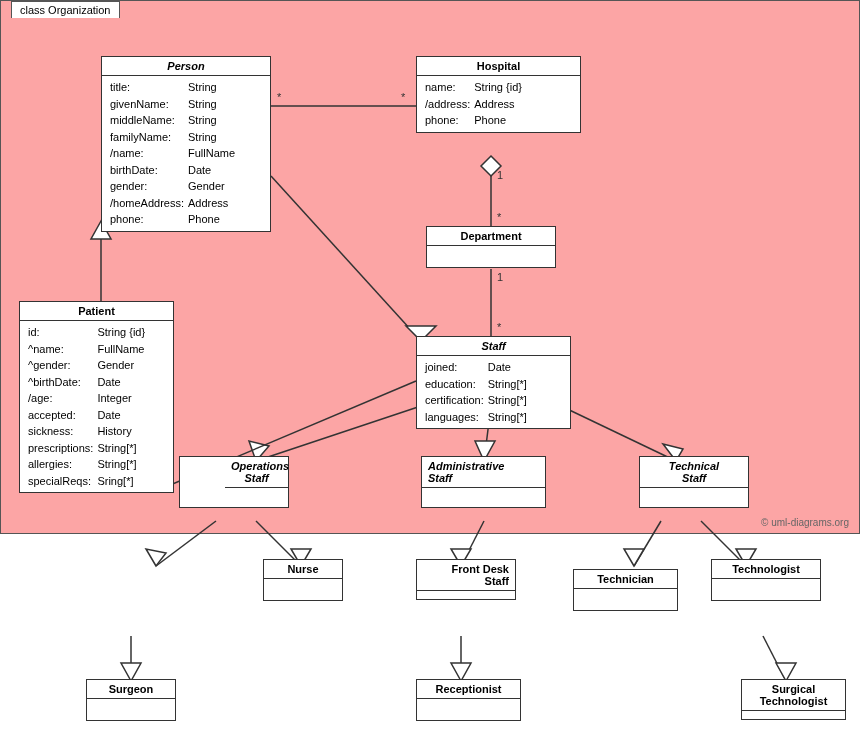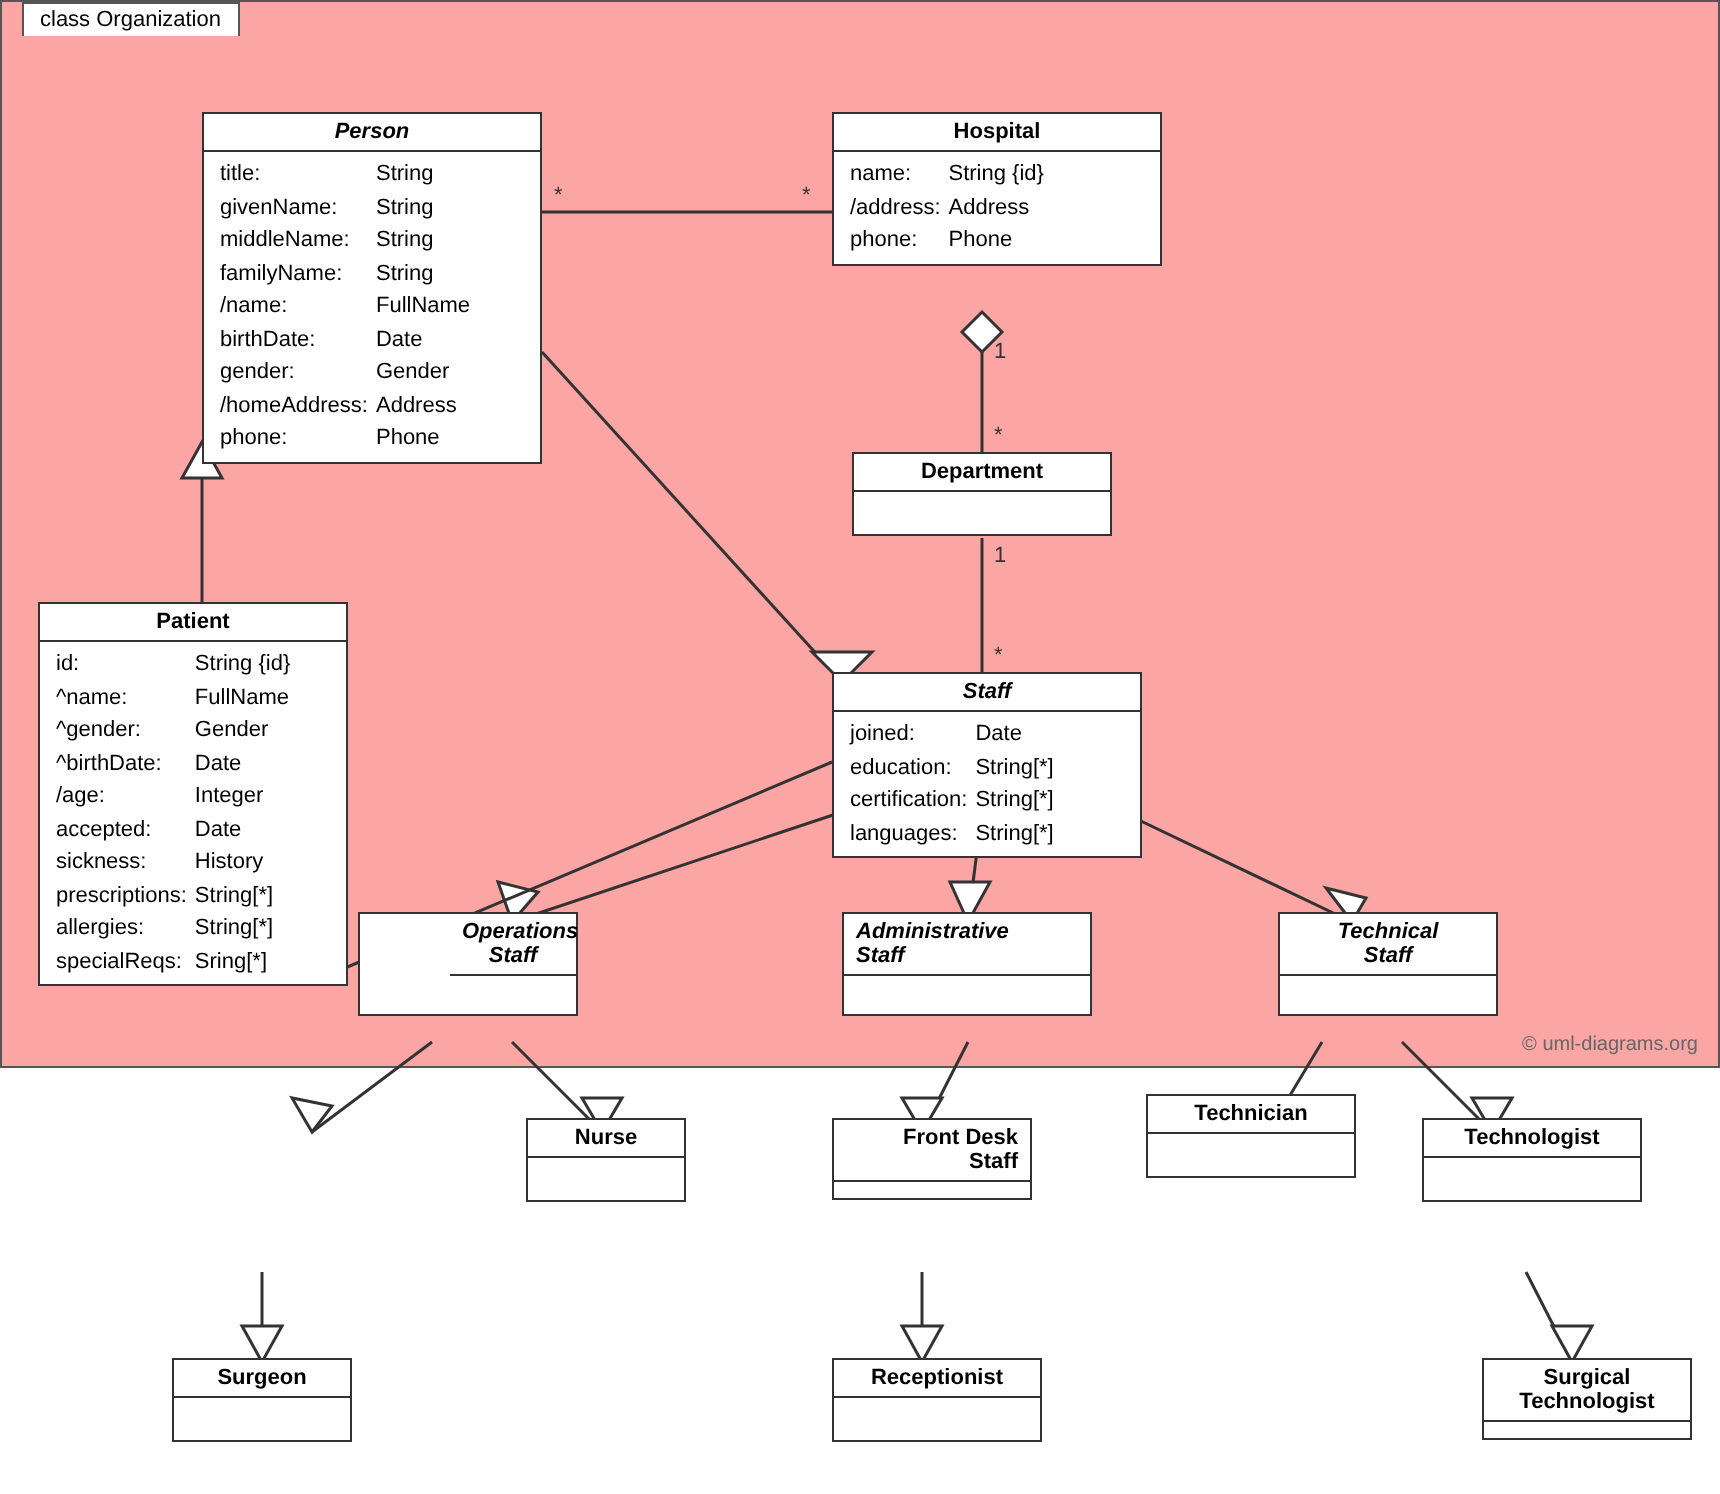--- a/index.html
+++ b/index.html
@@ -305,21 +305,21 @@
   <div class="uml-box" style="left:262px; top:558px; width:80px; min-height:42px;">
     <div class="uml-box-title">Nurse</div>
     <div class="uml-box-body" style="min-height:20px;"></div>
   </div>
 
   <div class="uml-box" style="left:415px; top:558px; width:100px; text-align:center;">
     <div class="uml-box-title" style="text-align:right;">Front Desk<br>Staff</div>
     <div class="uml-box-body" style="min-height:8px;"></div>
   </div>
 
-  <div class="uml-box" style="left:572px; top:546px; width:105px; min-height:42px;">
+  <div class="uml-box" style="left:572px; top:568px; width:105px; min-height:42px;">
     <div class="uml-box-title">Technician</div>
     <div class="uml-box-body" style="min-height:20px;"></div>
   </div>
 
   <div class="uml-box" style="left:710px; top:558px; width:110px; min-height:42px;">
     <div class="uml-box-title">Technologist</div>
     <div class="uml-box-body" style="min-height:20px;"></div>
   </div>
 
   <div class="uml-box" style="left:85px; top:678px; width:90px; min-height:42px;">

